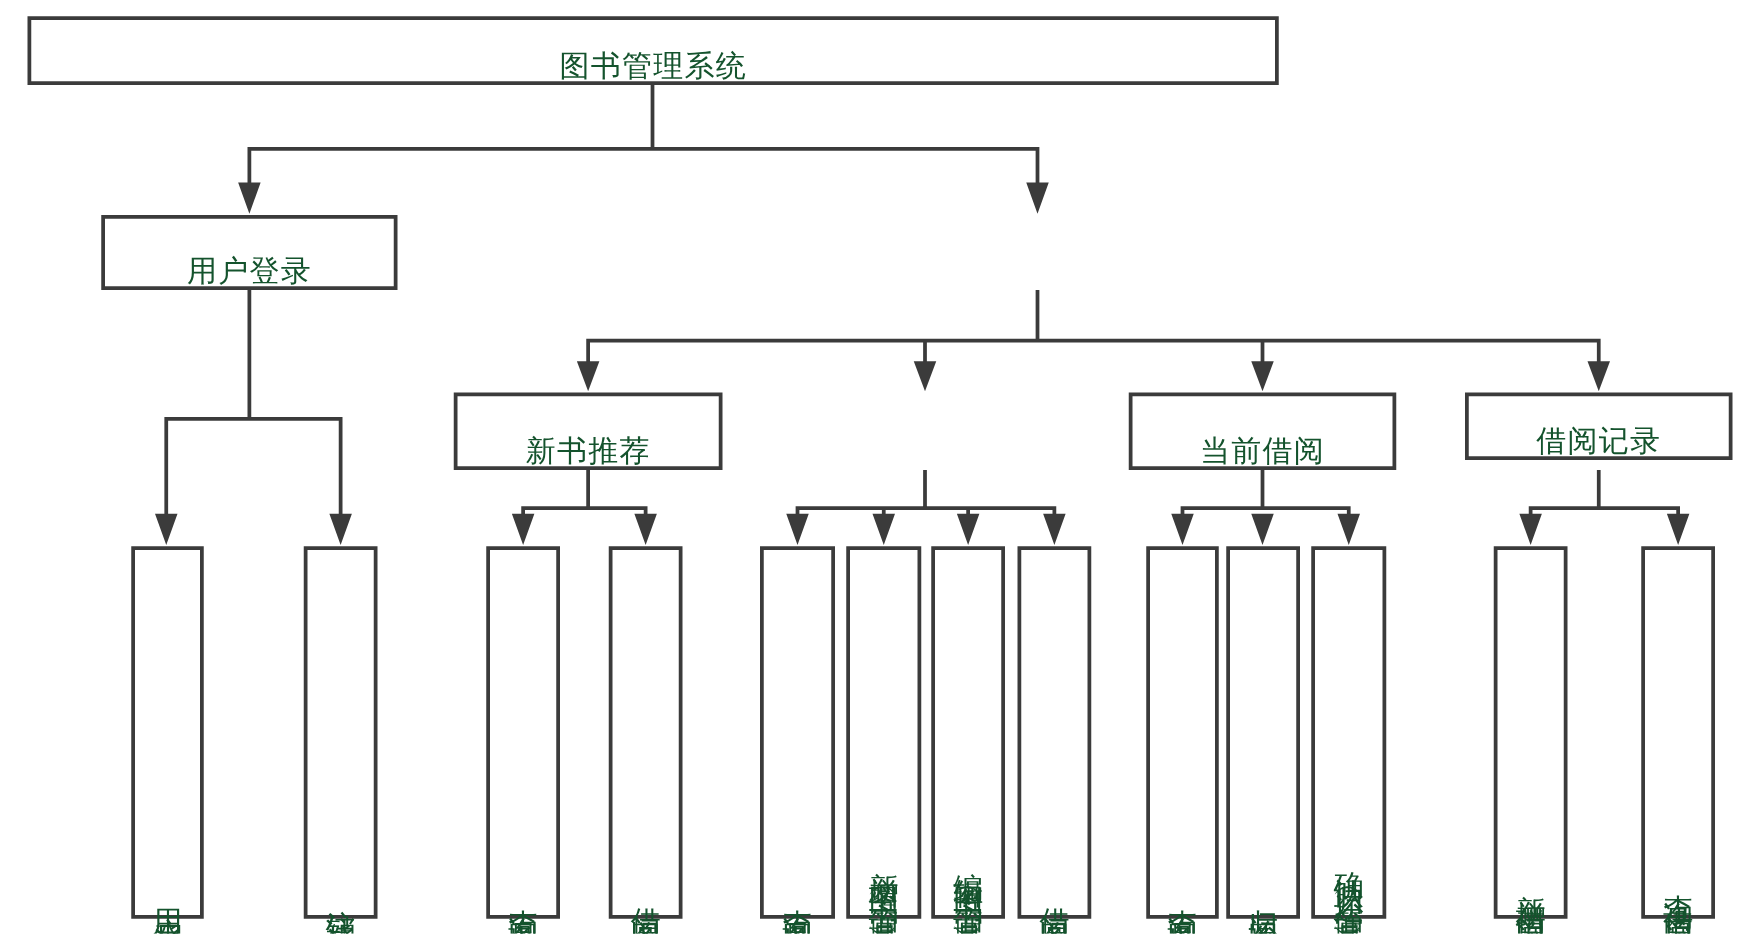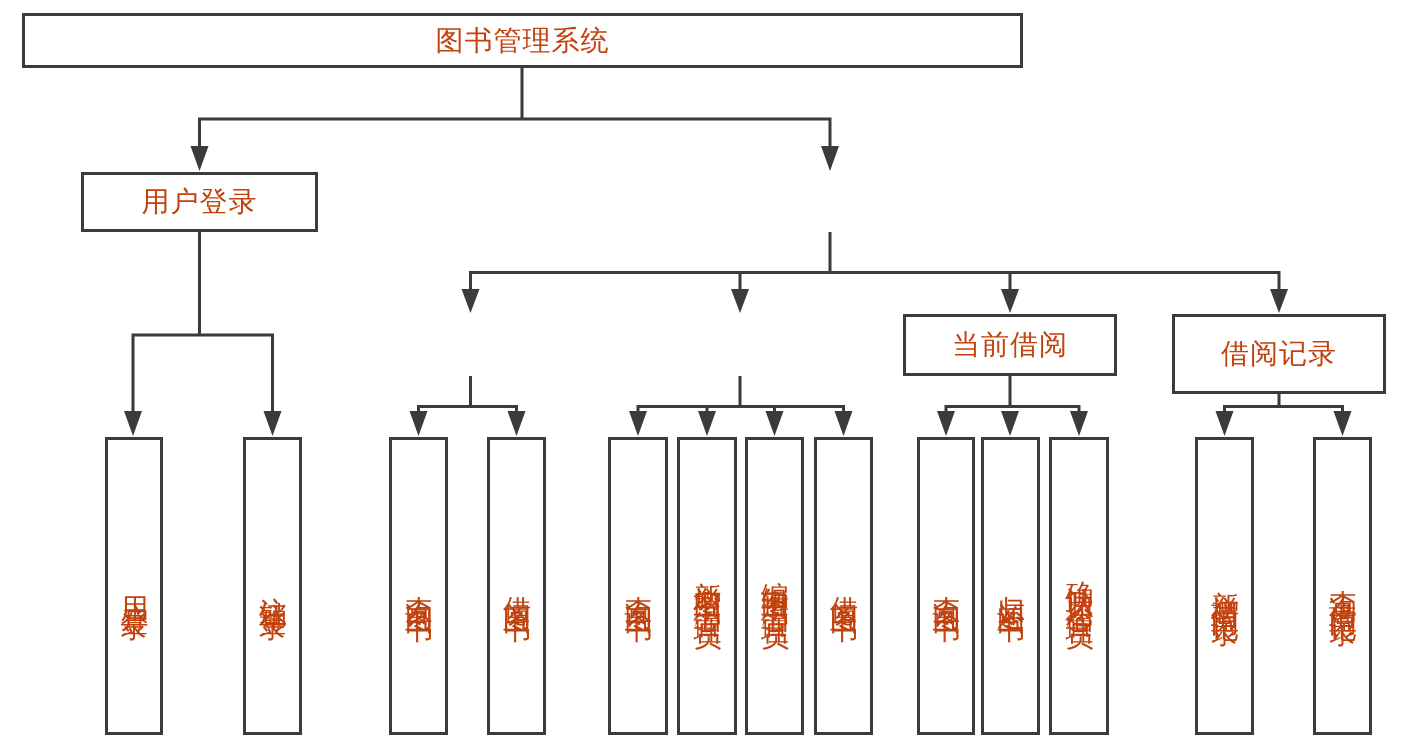--- a/index.html
+++ b/index.html
@@ -20,24 +20,24 @@
     left: 0;
     top: 0;
     z-index: 1;
   }
   .node {
     position: absolute;
     box-sizing: border-box;
     border: 3px solid #3b3b3b;
     background: #ffffff;
     display: flex;
-    align-items: center;
+    align-items: flex-end;
     justify-content: center;
-    color: #c2410c;
-    font-size: 28px;
+    color: #14532d;
+    font-size: 24px;
     z-index: 2;
   }
   .node .label {
     letter-spacing: 1px;
     white-space: nowrap;
     line-height: 1;
   }
   .node.v .label {
     writing-mode: vertical-rl;
     text-orientation: mixed;
@@ -45,21 +45,21 @@
     line-height: 1;
     white-space: normal;
   }
   
   .n-root  { left: 22px;   top: 13px;  width: 1001px; height: 55px; }
   .n-l2a   { left: 81px;   top: 172px; width: 237px;  height: 60px; }
   .n-l2b   { left: 712px;  top: 172px; width: 236px;  height: 60px; }
   .n-l3a   { left: 363px;  top: 314px; width: 215px;  height: 62px; }
   .n-l3b   { left: 633px;  top: 314px; width: 214px;  height: 62px; }
   .n-l3c   { left: 903px;  top: 314px; width: 214px;  height: 62px; }
-  .n-l3d   { left: 1172px; top: 314px; width: 214px;  height: 80px; }
+  .n-l3d   { left: 1172px; top: 314px; width: 214px;  height: 54px; }
   .leaf    { top: 437px; height: 298px; }
   .n-g1a { left: 105px;  width: 58px; }
   .n-g1b { left: 243px;  width: 59px; }
   .n-g2a { left: 389px;  width: 59px; }
   .n-g2b { left: 487px;  width: 59px; }
   .n-g3a { left: 608px;  width: 60px; }
   .n-g3b { left: 677px;  width: 60px; }
   .n-g3c { left: 745px;  width: 59px; }
   .n-g3d { left: 814px;  width: 59px; }
   .n-g4a { left: 917px;  width: 58px; }
@@ -143,20 +143,23 @@
   </svg>
 
   <div class="node n-root">
     <span class="label">图书管理系统</span>
   </div>
 
   <div class="node n-l2a">
     <span class="label">用户登录</span>
   </div>
 
+  <div class="node n-l3a">
+    <span class="label">新书推荐</span>
+  </div>
   <div class="node n-l3c">
     <span class="label">当前借阅</span>
   </div>
   <div class="node n-l3d">
     <span class="label">借阅记录</span>
   </div>
 
   <div class="node v leaf n-g1a">
     <span class="label">用户登录</span>
   </div>

